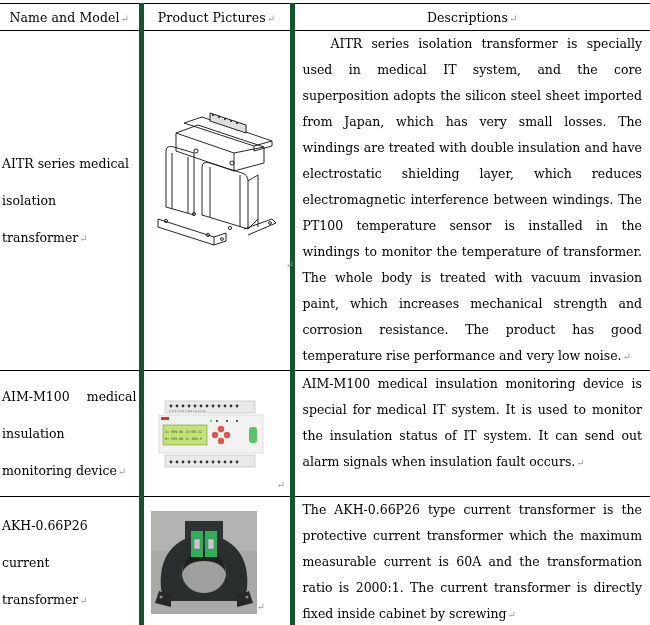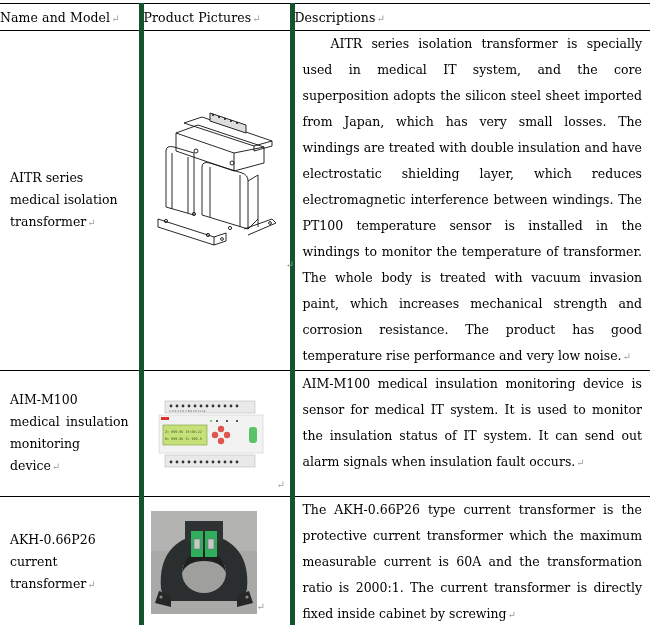--- a/index.html
+++ b/index.html
@@ -4,22 +4,22 @@
 <style>
   html, body { margin:0; padding:0; background:#ffffff; }
   body { width:650px; height:625px; overflow:hidden; position:relative;
          font-family:"DejaVu Serif", "Liberation Serif", serif; color:#000; }
   .tbl { position:absolute; left:0; top:3px; width:650px; border-collapse:collapse; table-layout:fixed; }
   .tbl td, .tbl th { border-top:1px solid #000; border-bottom:1px solid #000; padding:0; vertical-align:middle; }
   .tbl td + td, .tbl th + th { border-left:5px solid #14532d; }
   .c1 { width:141px; }
   .c2 { width:151px; }
   .c3 { width:358px; }
-  .hdr th { height:26px; font-weight:normal; font-size:12.5px; text-align:left; letter-spacing:0.1px; }
-  .name { font-size:12.5px; line-height:22px; padding:0 10px !important;margin-top:36px; }
+  .hdr th { height:26px; font-weight:normal; font-size:12.5px; text-align:center; letter-spacing:0.1px; }
+  .name { font-size:12.5px; line-height:37px; padding:0 2px !important;margin-top:36px; }
   .desc { font-size:12.5px; line-height:26px; padding:0 8px !important; vertical-align:top !important; }
   .desc.indent { text-indent:28px; }
   .justify { text-align:justify; text-align-last:left; }
   .pm { color:#9a9a9a; font-size:10px; margin-left:1px; }
   .pic { position:relative; }
   .r1 td { height:336px; }
   .r2 td { height:125px; }
   .r3 td { height:130px; }
   .imgwrap { position:absolute; }
   .pm-abs { position:absolute; color:#9a9a9a; font-size:10px; }
@@ -129,21 +129,21 @@
                 <circle cx="56" cy="63" r="1.4"></circle>
             <circle cx="62" cy="63" r="1.4"></circle>
                 <circle cx="68" cy="63" r="1.4"></circle>
                 <circle cx="74" cy="63" r="1.4"></circle>
                 <circle cx="80" cy="63" r="1.4"></circle>
           </g>
         </svg>
       </div>
       <span class="pm-abs" style="left:133px;top:108px;">↵</span>
     </td>
-    <td class="desc justify"><span>AIM-M100 medical insulation monitoring device is sensor for medical IT system. It is used to monitor the insulation status of IT system. It can send out alarm signals when insulation fault occurs.</span><span class="pm">↵</span></td>
+    <td class="desc justify"><span>AIM-M100 medical insulation monitoring device is special for medical IT system. It is used to monitor the insulation status of IT system. It can send out alarm signals when insulation fault occurs.</span><span class="pm">↵</span></td>
   </tr>
 
   <tr class="r3">
     <td class="name"><span>AKH-0.66P26 current transformer</span><span class="pm">↵</span></td>
     <td class="pic">
       <div class="imgwrap" style="left:7px;top:14px;">
         <svg width="106" height="103" viewBox="0 0 106 103">
           <rect x="0" y="0" width="106" height="103" fill="#a9aaa8"></rect>
           <rect x="0" y="0" width="106" height="40" fill="#b3b4b2"></rect>
           <path d="M10 78 Q6 30 53 22 Q100 30 96 78 L92 90 L14 90 Z" fill="#2b2e2e"></path>

